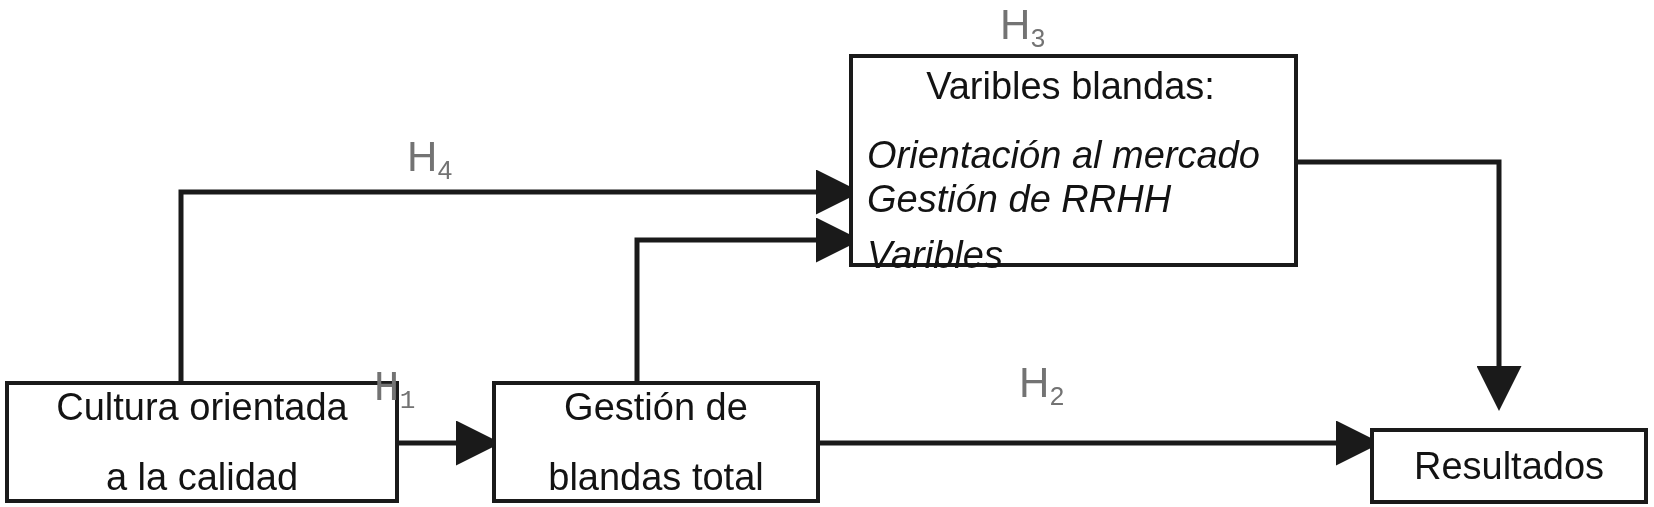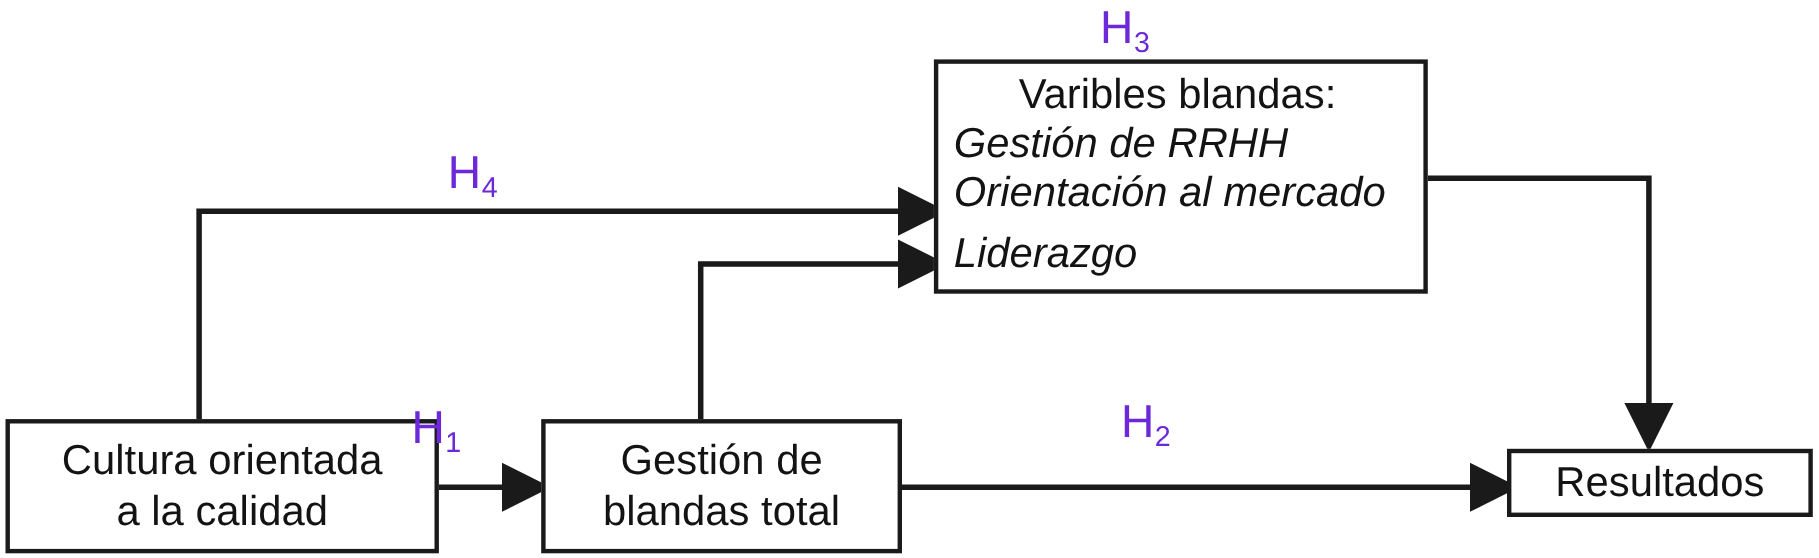--- a/index.html
+++ b/index.html
@@ -25,20 +25,21 @@
   }
   .node-box {
     position: absolute;
     box-sizing: border-box;
     border: 4px solid #1a1a1a;
     background: #ffffff;
     display: flex;
     flex-direction: column;
     justify-content: center;
     align-items: center;
+    gap: 24px;
   }
   .node-line {
     font-size: 38px;
     line-height: 1.22;
     color: #131313;
     white-space: nowrap;
     text-align: center;
   }
   
   #box-soft {
@@ -79,42 +80,42 @@
   
   #box-tqm {
     left: 492px;
     top: 381px;
     width: 328px;
     height: 122px;
   }
   
   #box-results {
     left: 1370px;
-    top: 408px;
+    top: 428px;
     width: 278px;
-    height: 62px;
+    height: 76px;
   }
   
   .hyp-label {
     position: absolute;
     font-size: 42px;
-    color: #6d28d9;
+    color: #737373;
     white-space: nowrap;
     line-height: 1;
   }
   .hyp-label sub {
     font-size: 0.62em;
     vertical-align: baseline;
     position: relative;
     top: 0.30em;
     left: 0.02em;
   }
   #label-h3 { left: 1000px; top: 4px; }
   #label-h4 { left: 407px;  top: 136px; }
-  #label-h1 { left: 374px;  top: 368px; }
+  #label-h1 { left: 374px;  top: 368px; font-family: Liberation Mono, monospace; }
   #label-h2 { left: 1000px; top: 362px; margin-left: 19px; }
 </style>
 </head>
 <body>
 
 <div id="diagram-root">
 
   <svg class="layer" viewBox="0 0 1654 507" xmlns="http://www.w3.org/2000/svg">
     <defs>
       <marker id="arrow-right" markerWidth="9" markerHeight="9" refX="0.2" refY="4.5" orient="auto" markerUnits="strokeWidth">
@@ -132,23 +133,23 @@
     <path d="M348,443 L457,443" fill="none" stroke="#1a1a1a" stroke-width="5" marker-end="url(#arrow-right)"></path>
 
     <path d="M784,443 L1337,443" fill="none" stroke="#1a1a1a" stroke-width="5" marker-end="url(#arrow-right)"></path>
 
     <path d="M1298,162 L1499,162 L1499,367" fill="none" stroke="#1a1a1a" stroke-width="5" marker-end="url(#arrow-down)"></path>
   </svg>
 
   <div class="node-box" id="box-soft">
     <div class="heading">Varibles blandas:</div>
     <div class="italic-list">
+      <div class="node-line">Orientación al mercado</div>
       <div class="node-line">Gestión de RRHH</div>
-      <div class="node-line">Orientación al mercado</div>
-      <div class="node-line spaced">Liderazgo</div>
+      <div class="node-line spaced">Varibles</div>
     </div>
   </div>
 
   <div class="node-box" id="box-culture">
     <div class="node-line">Cultura orientada</div>
     <div class="node-line">a la calidad</div>
   </div>
 
   <div class="node-box" id="box-tqm">
     <div class="node-line">Gestión de</div>

